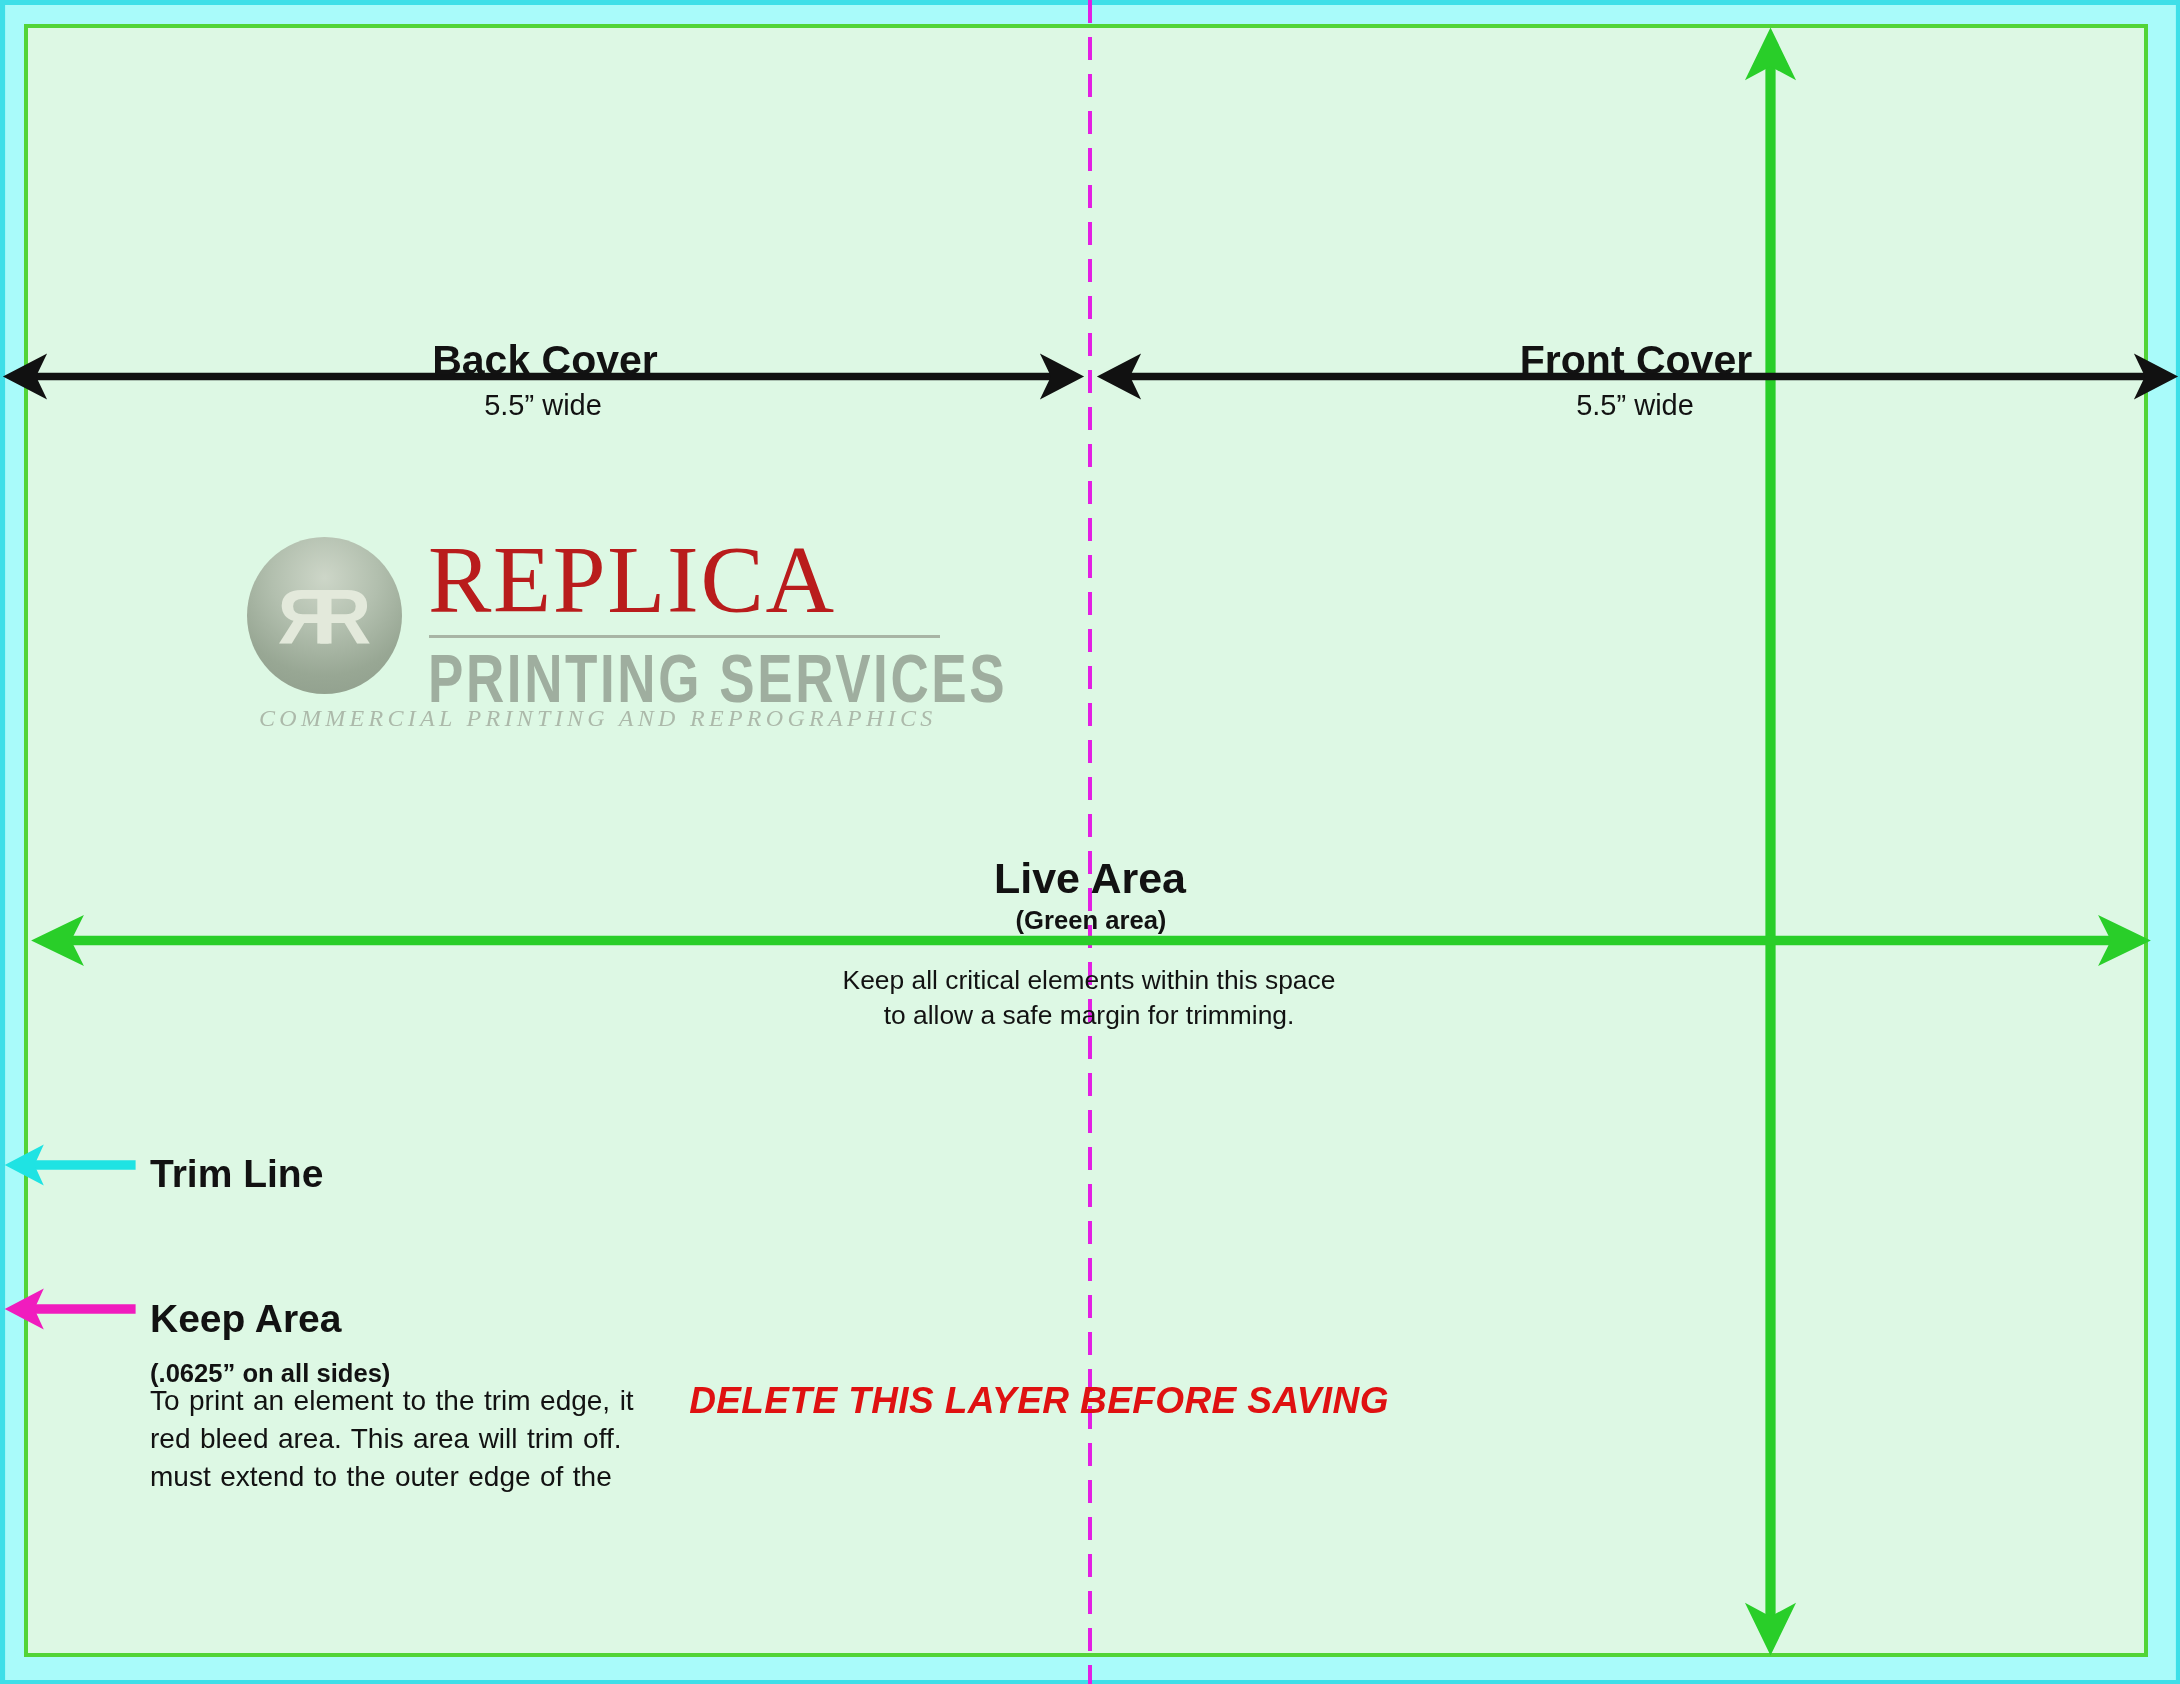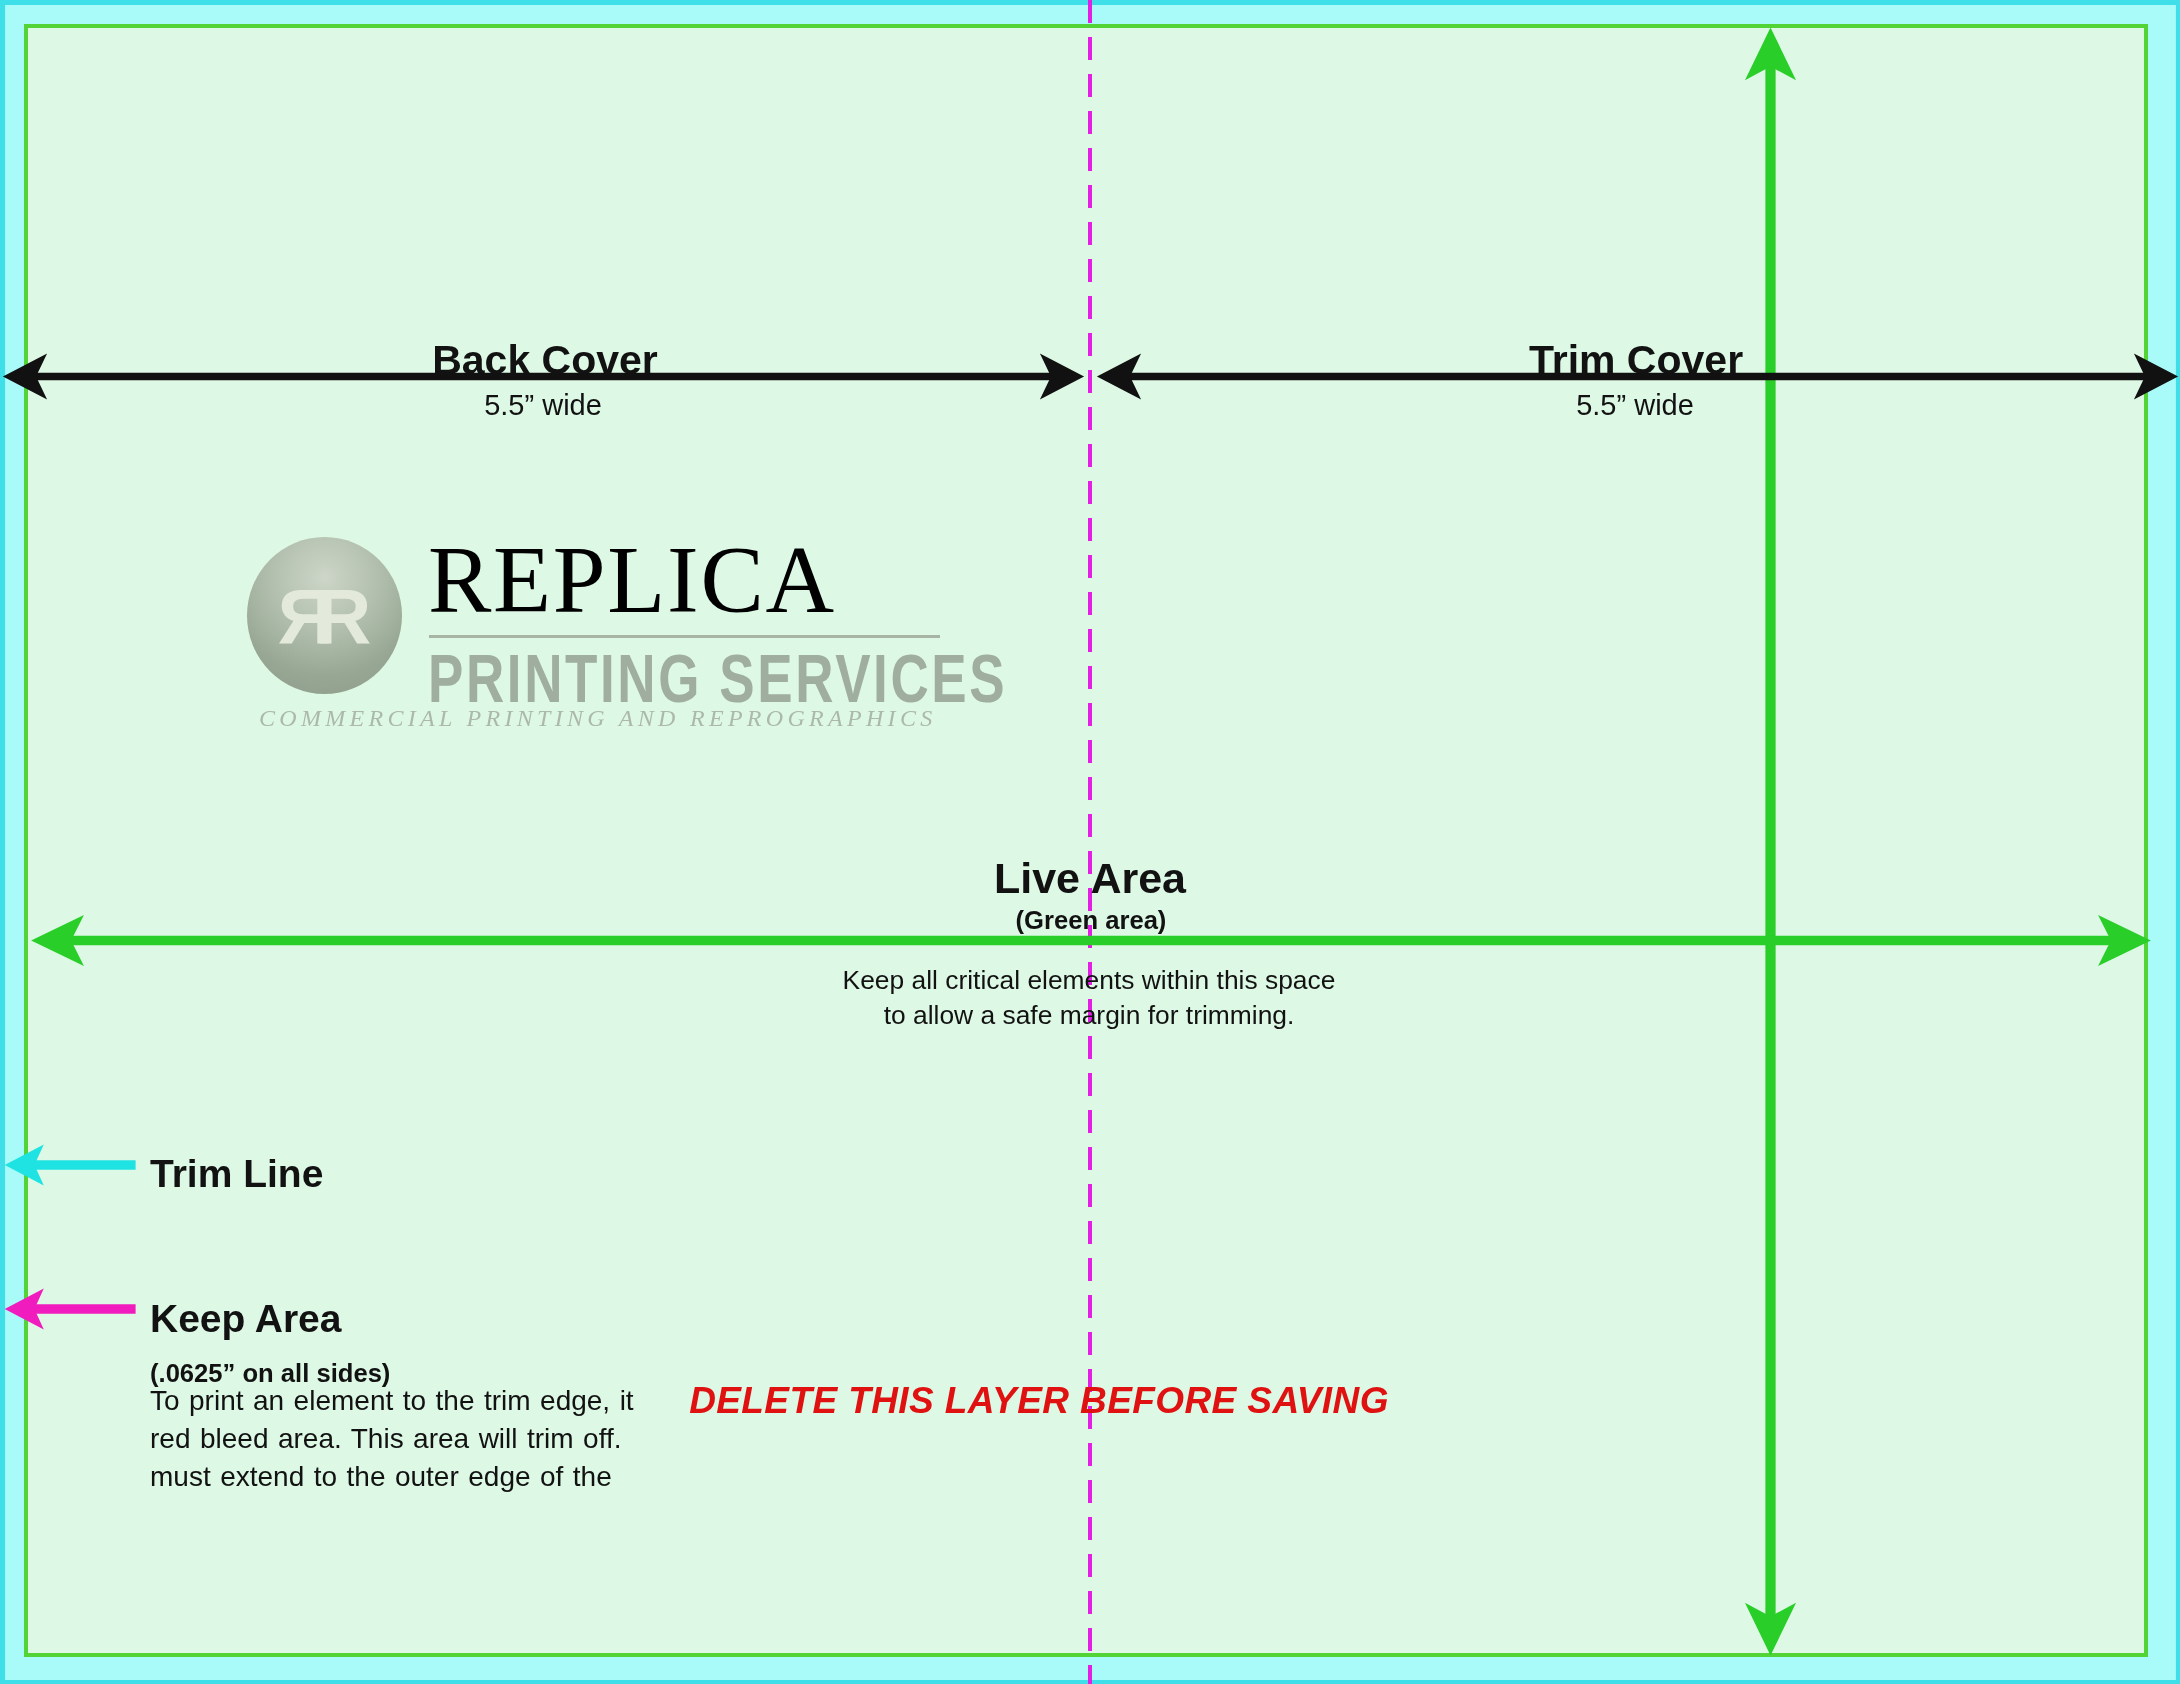--- a/index.html
+++ b/index.html
@@ -32,21 +32,21 @@
   .logo{position:absolute;left:247px;top:533px;width:716px;height:209px;}
   .logo .ball{
     position:absolute;left:0;top:4.3px;width:155px;height:157px;border-radius:50%;
     background:radial-gradient(circle at 50% 26%,#cdd6c8 0%,#b2bfae 38%,#98a794 70%,#8d9c8a 100%);
     display:flex;align-items:center;justify-content:center;
   }
   .logo .mono{font-weight:bold;font-size:78px;color:#E3E9DB;line-height:1;letter-spacing:0;}
   .logo .mono .b{margin-left:-0.24em;}
   .logo .name{
     position:absolute;left:181px;top:0px;font-family:"Liberation Serif",serif;
-    font-size:95px;line-height:1.0;color:#000000;letter-spacing:1.7px;white-space:nowrap;
+    font-size:95px;line-height:1.0;color:#b91c1c;letter-spacing:1.7px;white-space:nowrap;
   }
   .logo .rule{position:absolute;left:182px;top:102px;width:511px;height:2.6px;background:#A8B5A5;}
   .logo .svc{
     position:absolute;left:181px;top:111px;font-weight:bold;font-size:53px;line-height:1;
     color:#9FAE9F;letter-spacing:2.6px;white-space:nowrap;
     transform:scaleY(1.3);transform-origin:top left;
   }
   .logo .tag{
     position:absolute;left:12px;top:172px;font-family:"Liberation Serif",serif;font-style:italic;
     font-size:24px;color:#ACB9AA;letter-spacing:4.3px;white-space:nowrap;
@@ -102,21 +102,21 @@
 
   <svg style="left:3.4px;top:1285px;" width="136" height="48" viewBox="0 0 160 56">
     <line x1="34" y1="28" x2="156" y2="28" stroke="#F01CBE" stroke-width="11"></line>
     <polygon points="2,28 48,4 37,28 48,52" fill="#F01CBE"></polygon>
   </svg>
 
 
   <div class="abs ctr h2" style="left:545px;top:325px;">Back Cover</div>
   <div class="abs ctr wide" style="left:543px;top:388px;">5.5” wide</div>
 
-  <div class="abs ctr h2" style="left:1636px;top:325px;">Trim Cover</div>
+  <div class="abs ctr h2" style="left:1636px;top:325px;">Front Cover</div>
   <div class="abs ctr wide" style="left:1635px;top:388px;">5.5” wide</div>
 
   <div class="abs ctr h2b" style="left:1090px;top:854px;">Live Area</div>
   <div class="abs ctr sub" style="left:1091px;top:905px;">(Green area)</div>
   <div class="abs ctr note" style="left:1089px;top:963px;">
     <div>Keep all critical elements within this space</div>
     <div>to allow a safe margin for trimming.</div>
   </div>
 
   <div class="abs h2" style="left:150px;top:1140px;font-size:39px;">Trim Line</div>

